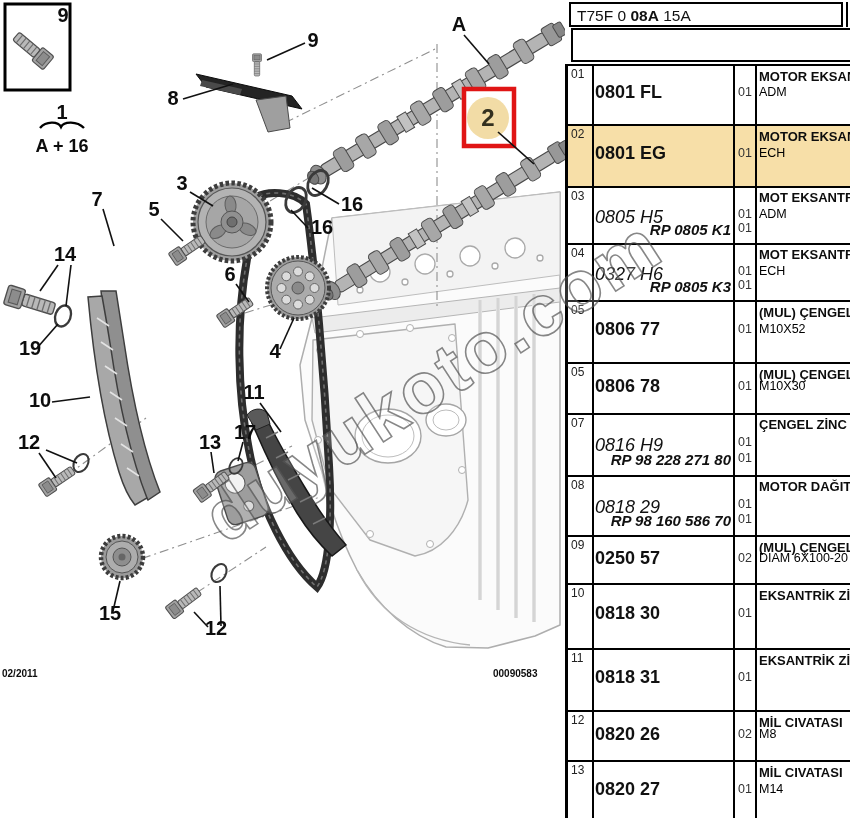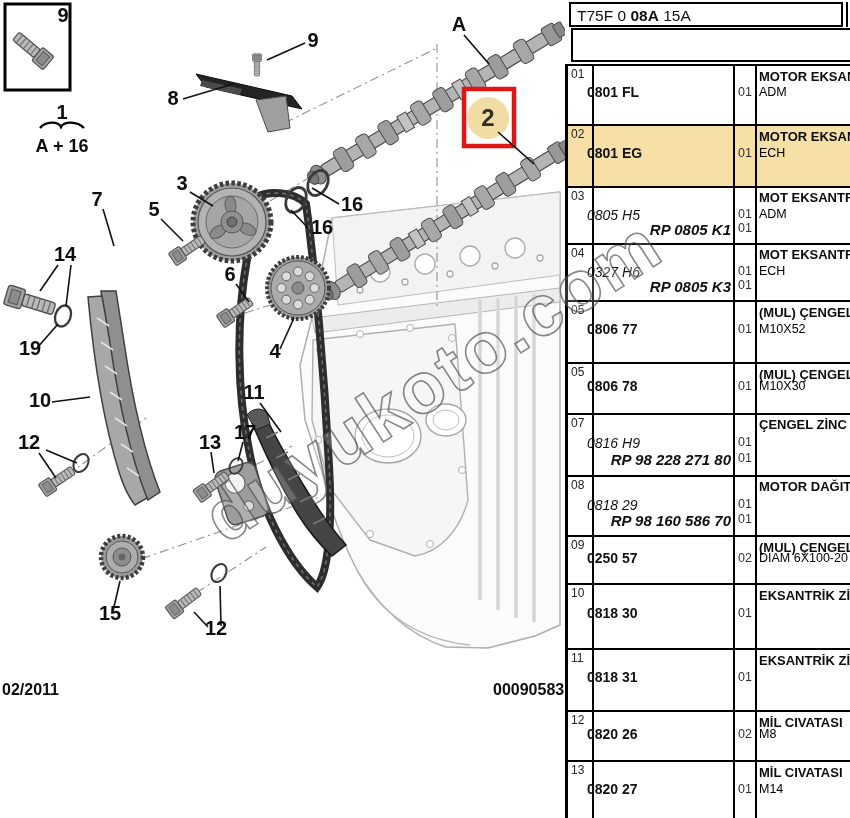--- a/index.html
+++ b/index.html
@@ -5,21 +5,21 @@
   html,body{margin:0;padding:0;background:#888;}
   #page{position:relative;width:850px;height:818px;background:#fff;overflow:hidden;
         font-family:"Liberation Sans",sans-serif;color:#111;}
   svg text{font-family:"Liberation Sans",sans-serif;}
 
   
   #diagram{position:absolute;left:0;top:0;}
   .callout{font-weight:700;font-size:20px;fill:#0d0d0d;}
   .callout-sub{font-size:18px;}
   .callout-2{font-size:24px;fill:#33301f;}
-  #footer-date,#footer-num{position:absolute;top:668px;font-weight:700;font-size:16px;color:#0d0d0d;margin-top:13px;}
+  #footer-date,#footer-num{position:absolute;top:668px;font-weight:700;font-size:10px;color:#0d0d0d;}
   #footer-date{left:2px;}
   #footer-num{left:493px;}
 
   
   #wm-layer{position:absolute;left:0;top:0;pointer-events:none;z-index:30;}
 
   
   #table-panel{position:absolute;left:565px;top:0;width:285px;height:818px;z-index:10;}
   #hdr1{position:absolute;left:4px;top:2px;width:274px;height:25px;border:2px solid #000;
         box-sizing:border-box;font-size:15.5px;padding:3px 0 0 6px;white-space:nowrap;background:#fff;}
@@ -34,21 +34,21 @@
   #rows .row:nth-of-type(1){height:60px}#rows .row:nth-of-type(2){height:62px}
   #rows .row:nth-of-type(3){height:57px}#rows .row:nth-of-type(4){height:57px}
   #rows .row:nth-of-type(5){height:62px}#rows .row:nth-of-type(6){height:51px}
   #rows .row:nth-of-type(7){height:62px}#rows .row:nth-of-type(8){height:60px}
   #rows .row:nth-of-type(9){height:48px}#rows .row:nth-of-type(10){height:65px}
   #rows .row:nth-of-type(11){height:62px}#rows .row:nth-of-type(12){height:50px}
   #rows .row:nth-of-type(13){height:62px}
   .v{position:absolute;top:0;bottom:0;width:1.5px;background:#000;}
   .v1{left:24px}.v2{left:165px}.v3{left:187px}
   .num{position:absolute;top:1px;left:3px;font-size:12px;color:#222;}
-  .part{position:absolute;left:19px;top:45%;transform:translateY(-50%);font-size:14px;white-space:nowrap;}
+  .part{position:absolute;left:27px;top:45%;transform:translateY(-50%);font-size:18px;white-space:nowrap;}
   .part.bold{font-weight:700;}
   .part.italic{font-style:italic;font-weight:400;}
   .row.has-rp .part{top:34%;transform:none;}
   .rp{position:absolute;right:170px;top:60%;font-weight:700;font-style:italic;
       font-size:15px;white-space:nowrap;}
   .qty{position:absolute;left:164px;width:20px;text-align:right;top:45%;transform:translateY(-50%);
        font-size:12.5px;color:#333;}
   .row.has-rp .qty{top:34%;transform:none;}
   .qty2{position:absolute;left:164px;width:20px;text-align:right;top:60%;font-size:12.5px;color:#333;}
   .d1{position:absolute;left:191px;top:3px;font-size:13px;font-weight:700;white-space:nowrap;color:#0d0d0d;}

